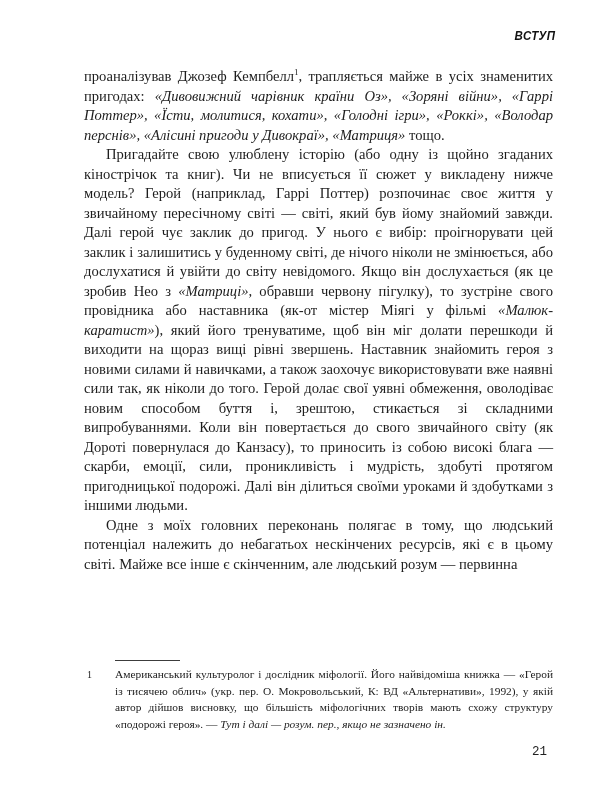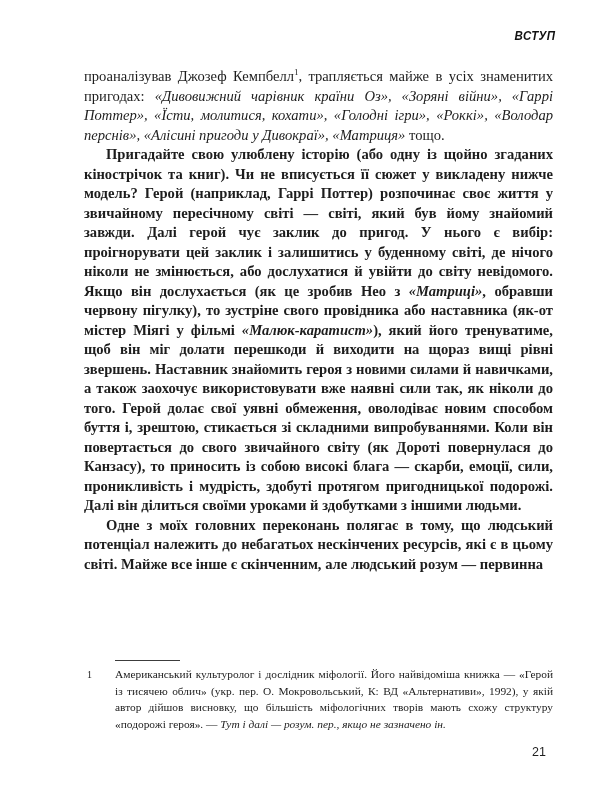--- a/index.html
+++ b/index.html
@@ -33,21 +33,21 @@
   .body-text {
     position: absolute;
     top: 67px;
     left: 72px;
     width: 469px;
     font-size: 14.6px;
     line-height: 19.5px;
     text-align: justify;
   }
   .para { margin: 0; }
-  .para.indent { text-indent: 22px; font-weight: bold; }
+  .para.indent { text-indent: 22px; }
   em { font-style: italic; }
   sup {
     font-size: 9px;
     line-height: 0;
     vertical-align: super;
   }
   .footnote {
     position: absolute;
     left: 72px;
     top: 660px;
@@ -72,21 +72,21 @@
     padding-top: 1px;
   }
   .footnote-body {
     flex: 1;
     text-align: justify;
   }
   .page-num {
     position: absolute;
     left: 520px;
     top: 745px;
-    font-family: Liberation Sans, sans-serif;
+    font-family: Liberation Mono, monospace;
     font-size: 12.5px;
     color: #1f1f1f;
   }
 </style>
 </head>
 <body>
 
 <div class="page">
 
   <div class="running-head">ВСТУП</div>

